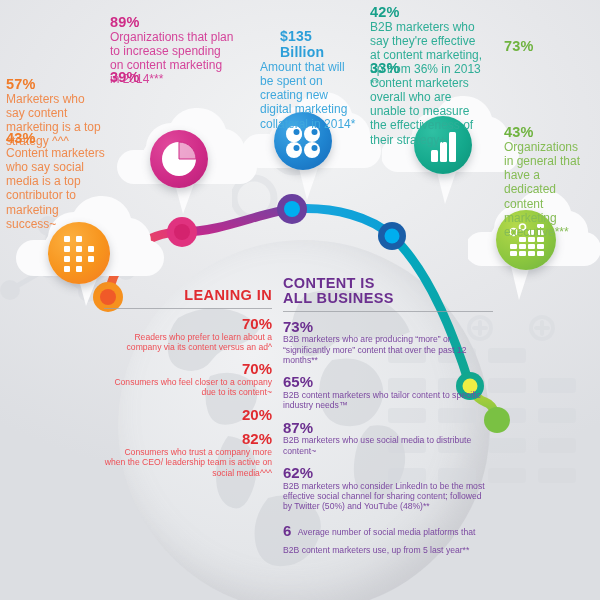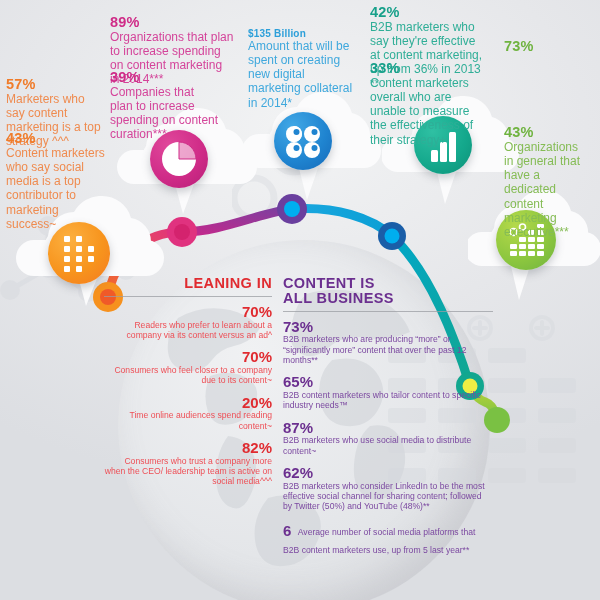--- a/index.html
+++ b/index.html
@@ -36,27 +36,27 @@
   .tx{position:absolute;}
   .num{font-weight:bold;display:block;letter-spacing:.2px;}
   .desc{display:block;line-height:1.18;}
   .tx.small .num{font-size:14.5px;}
   .tx.small .desc{font-size:12px;}
   .orange .num{color:#f07c2a;}
   .orange .desc{color:#ef8b4f;}
   .magenta .num{color:#cf2b87;}
   .magenta .desc{color:#d4449a;}
   .blue .num{color:#2c9fd9;}
-  .blue .desc{color:#3fa8dd;}
+  .blue .desc{color:#3fa8dd;margin-left:12px;}
   .teal .num{color:#17a08a;}
   .teal .desc{color:#2fae97;}
   .green .num{color:#6fb33f;}
   .green .desc{color:#85bc55;}
   
-  .panelL{position:absolute;left:104px;top:276px;width:168px;text-align:right;}
+  .panelL{position:absolute;left:104px;top:288px;width:168px;text-align:right;}
   .panelR{position:absolute;left:283px;top:276px;width:210px;text-align:left;}
   .panel-title{
     font-size:14.5px;font-weight:bold;letter-spacing:.4px;line-height:1.02;
   }
   .panelL .panel-title{color:#e02b30;}
   .panelR .panel-title{color:#6b2f8f;}
   .rule{height:1px;background:#9b9da3;margin:5px 0 7px 0;opacity:.75;}
   .stat{margin-bottom:9px;}
   .stat .n{font-weight:bold;font-size:15px;display:block;line-height:1.05;}
   .stat .d{font-size:8.6px;display:block;line-height:1.2;}
@@ -319,25 +319,24 @@
     <span class="num">43%</span>
     <span class="desc">Content marketers who say social media is a top contributor to marketing success~</span>
   </div>
 
   <div class="tx small magenta" style="left:110px;top:14px;width:124px;">
     <span class="num">89%</span>
     <span class="desc">Organizations that plan to increase spending on content marketing in 2014***</span>
   </div>
   <div class="tx small magenta" style="left:110px;top:69px;width:110px;">
     <span class="num">39%</span>
-    <span class="desc">Companies that plan to increase spending on content curation***</span>
   </div>
 
   <div class="tx small blue" style="left:248px;top:28px;width:110px;">
-    <span class="num" style="font-size:10px;">$135 Billion</span>
+    <span class="num" style="font-size:14px;margin-left:32px;">$135 Billion</span>
     <span class="desc">Amount that will be spent on creating new digital marketing collateral in 2014*</span>
   </div>
 
   <div class="tx small teal" style="left:370px;top:4px;width:114px;">
     <span class="num">42%</span>
     <span class="desc">B2B marketers who say they're effective at content marketing, up from 36% in 2013 **</span>
   </div>
   <div class="tx small teal" style="left:370px;top:60px;width:118px;">
     <span class="num">33%</span>
     <span class="desc">Content marketers overall who are unable to measure the effectiveness of their strategy+</span>
@@ -357,21 +356,20 @@
     <div class="stat">
       <span class="n">70%</span>
       <span class="d">Readers who prefer to learn about a company via its content versus an ad^</span>
     </div>
     <div class="stat">
       <span class="n">70%</span>
       <span class="d">Consumers who feel closer to a company due to its content~</span>
     </div>
     <div class="stat">
       <span class="n">20%</span>
-      <span class="d">Time online audiences spend reading content~</span>
     </div>
     <div class="stat">
       <span class="n">82%</span>
       <span class="d">Consumers who trust a company more when the CEO/ leadership team is active on social media^^^</span>
     </div>
   </div>
 
   <div class="panelR">
     <div class="panel-title">CONTENT IS</div>
     <div class="panel-title">ALL BUSINESS</div>

